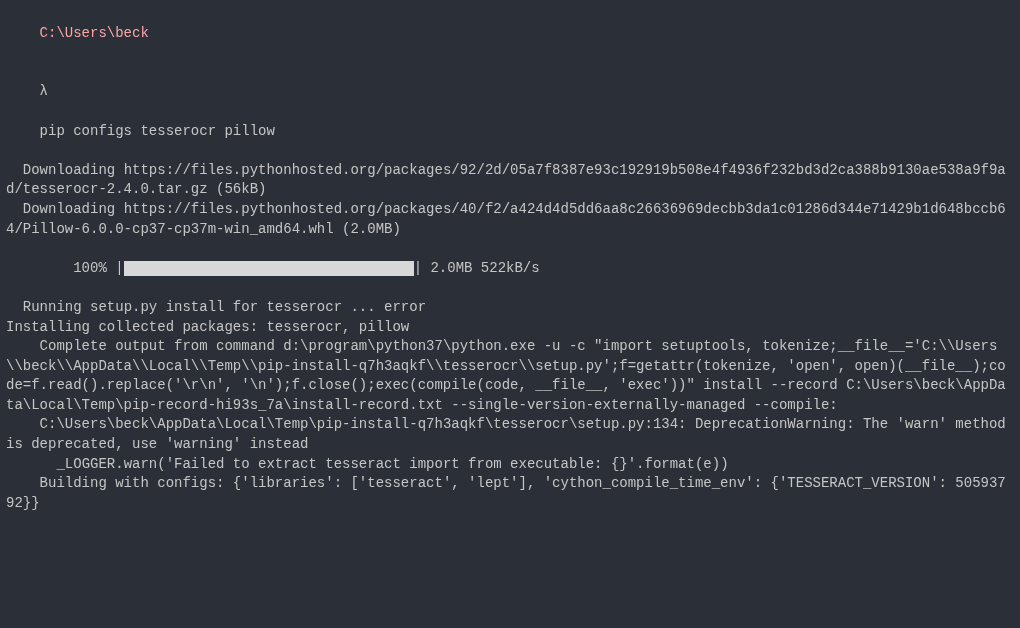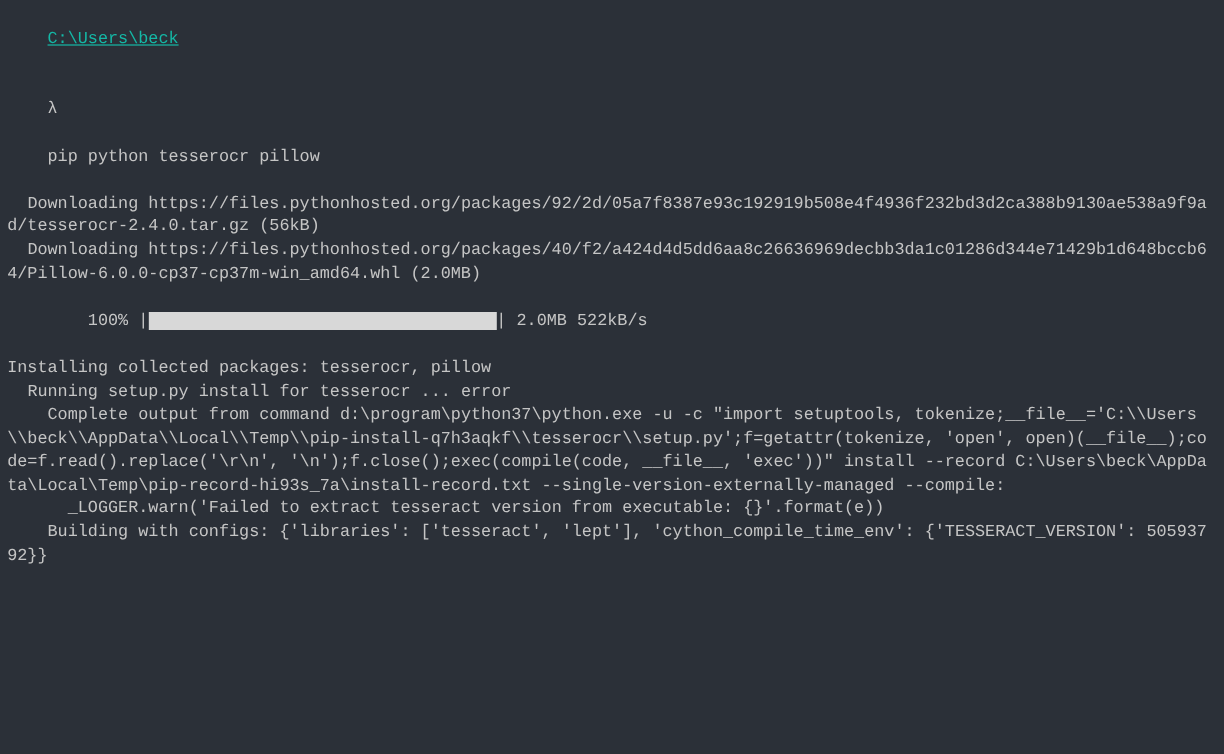--- a/index.html
+++ b/index.html
@@ -16,22 +16,21 @@
       width: 1020px;
       height: 628px;
       overflow: hidden;
       padding: 4px 6px;
     }
     .line {
       white-space: pre-wrap;
       word-break: break-all;
     }
     .prompt-path {
-      color: #14b8a6;
-      text-decoration: underline;
+      color: #fca5a5;
     }
     .prompt-lambda {
       color: #c5c5c5;
     }
     .cmd {
       color: #c5c5c5;
     }
     .progress-bar {
       display: inline-block;
       background: #d8d8d8;
@@ -44,31 +43,32 @@
 
 <div>
 
   <div class="line">
     <span class="prompt-path">C:\Users\beck</span>
   </div>
 
   <div class="line">
     <span class="prompt-lambda">λ</span>
     <span> </span>
-    <span class="cmd">pip python tesserocr pillow</span>
+    <span class="cmd">pip configs tesserocr pillow</span>
   </div>
 
   <div class="line">  Downloading https://files.pythonhosted.org/packages/92/2d/05a7f8387e93c192919b508e4f4936f232bd3d2ca388b9130ae538a9f9ad/tesserocr-2.4.0.tar.gz (56kB)</div>
 
 
   <div class="line">  Downloading https://files.pythonhosted.org/packages/40/f2/a424d4d5dd6aa8c26636969decbb3da1c01286d344e71429b1d648bccb64/Pillow-6.0.0-cp37-cp37m-win_amd64.whl (2.0MB)</div>
 
   <div class="line">
     <span>    100% |</span><span class="progress-bar" style="width:290px"></span><span>| 2.0MB 522kB/s</span>
   </div>
 
+  <div class="line">  Running setup.py install for tesserocr ... error</div>
   <div class="line">Installing collected packages: tesserocr, pillow</div>
-  <div class="line">  Running setup.py install for tesserocr ... error</div>
   <div class="line">    Complete output from command d:\program\python37\python.exe -u -c "import setuptools, tokenize;__file__='C:\\Users\\beck\\AppData\\Local\\Temp\\pip-install-q7h3aqkf\\tesserocr\\setup.py';f=getattr(tokenize, 'open', open)(__file__);code=f.read().replace('\r\n', '\n');f.close();exec(compile(code, __file__, 'exec'))" install --record C:\Users\beck\AppData\Local\Temp\pip-record-hi93s_7a\install-record.txt --single-version-externally-managed --compile:</div>
-  <div class="line">      _LOGGER.warn('Failed to extract tesseract version from executable: {}'.format(e))</div>
+  <div class="line">    C:\Users\beck\AppData\Local\Temp\pip-install-q7h3aqkf\tesserocr\setup.py:134: DeprecationWarning: The 'warn' method is deprecated, use 'warning' instead</div>
+  <div class="line">      _LOGGER.warn('Failed to extract tesseract import from executable: {}'.format(e))</div>
   <div class="line">    Building with configs: {'libraries': ['tesseract', 'lept'], 'cython_compile_time_env': {'TESSERACT_VERSION': 50593792}}</div>
 
 </div>
 
 </body></html>

